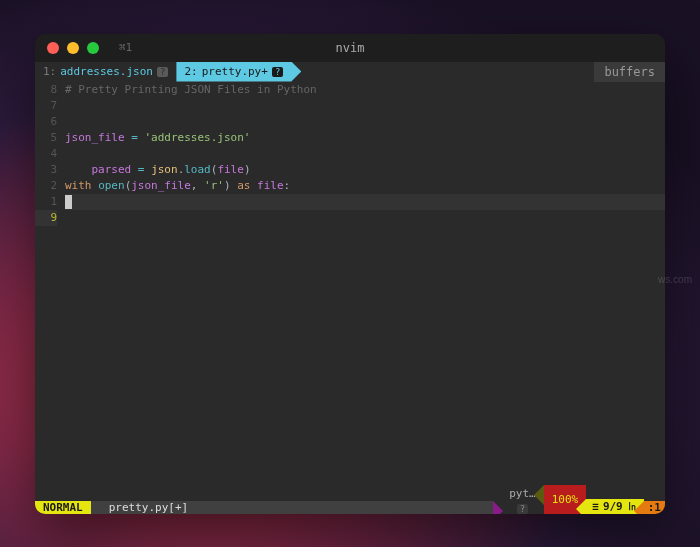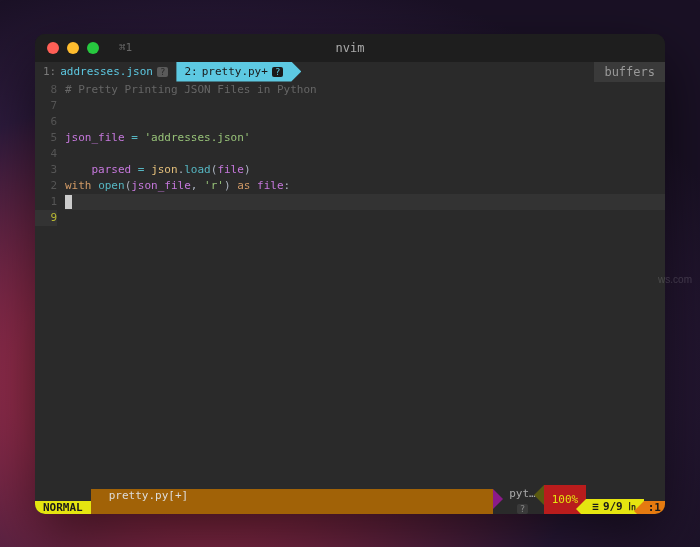--- a/index.html
+++ b/index.html
@@ -157,23 +157,23 @@
     .mode-seg::after {
       content: '';
       position: absolute;
       right: -10px;
       top: 0;
       border-left: 10px solid #e5e510;
       border-top: 10px solid transparent;
       border-bottom: 10px solid transparent;
     }
     .file-seg {
-      background: #a16207;
+      background: #404040;
       color: #ddd;
-      padding: 0 12px 12px 18px;
+      padding: 0 12px 0 18px;
       display: flex;
       align-items: center;
       flex: 1;
       position: relative;
     }
     .file-seg::after {
       content: '';
       position: absolute;
       right: -10px;
       top: 0;

